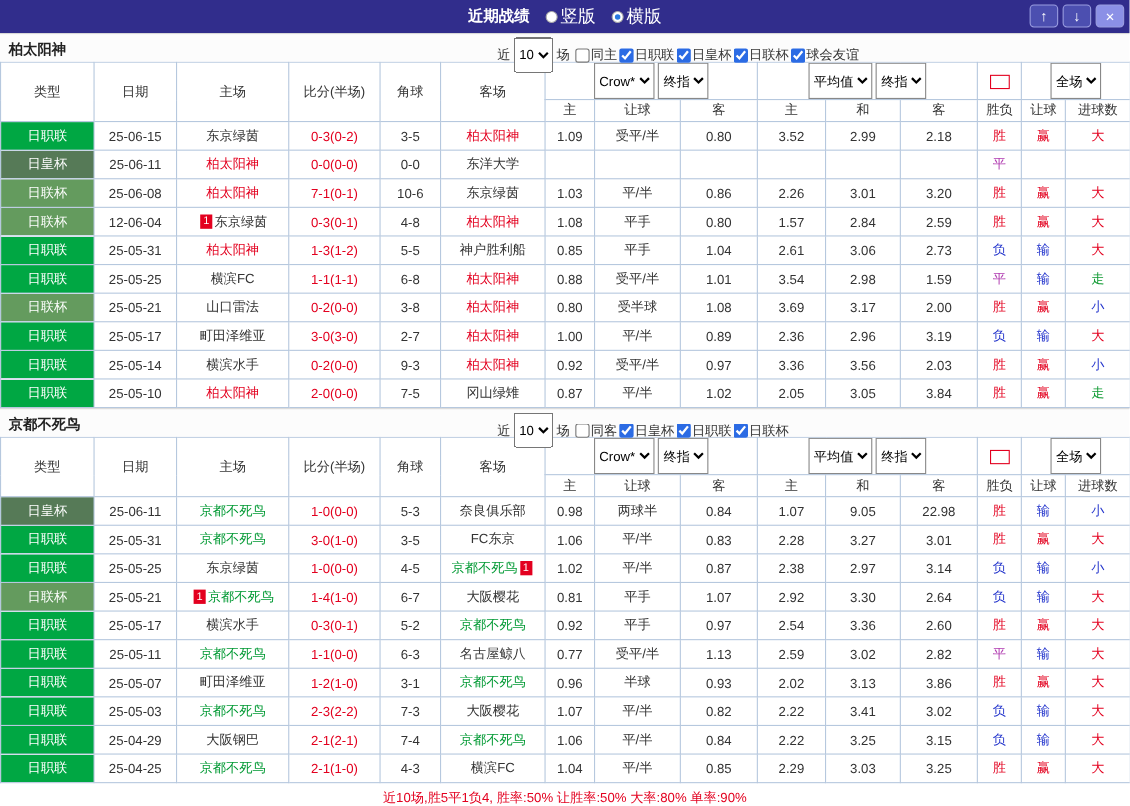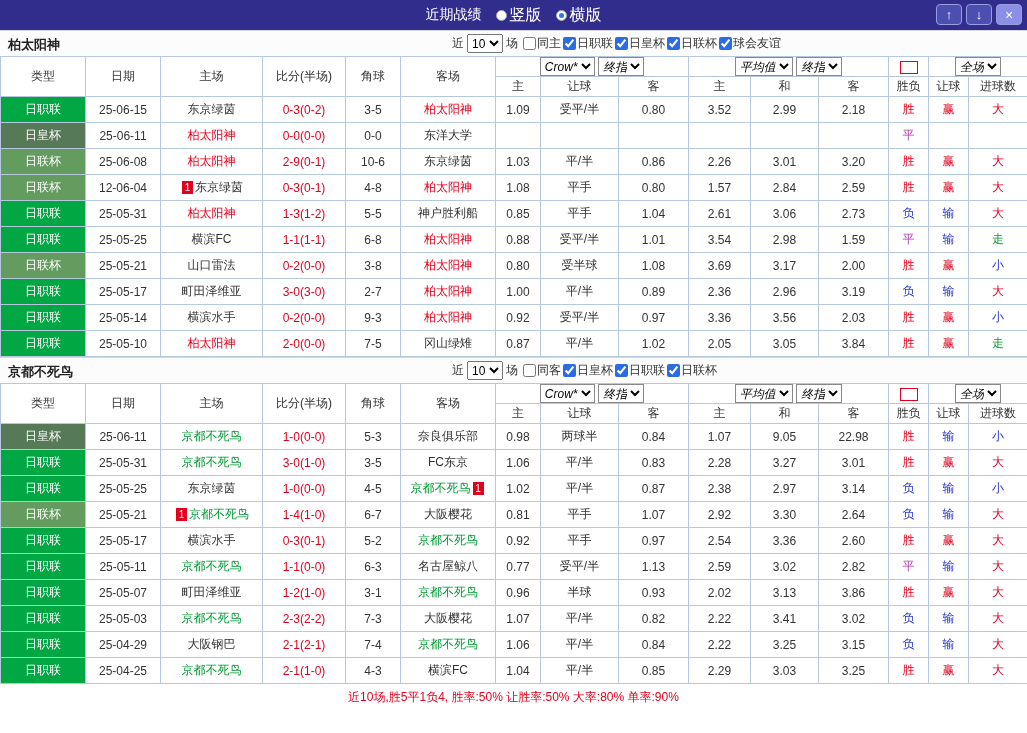--- a/index.html
+++ b/index.html
@@ -1,36 +1,36 @@
 <!DOCTYPE html>
 <html><head>
 <meta charset="utf-8">
 <style>
 *{margin:0;padding:0;box-sizing:border-box;}
 body{width:1027px;font-family:"Liberation Sans","DejaVu Sans",sans-serif;font-size:12px;color:#333;background:#fff;}
 .topbar{height:30px;background:#312d8c;display:flex;align-items:center;position:relative;color:#fff;}
 .topbar-center{margin:0 auto;display:flex;align-items:center;gap:14px;}
-.title{font-weight:normal;font-size:14px;}
+.title{font-weight:bold;font-size:14px;}
 .radio-opt{display:inline-flex;align-items:center;cursor:pointer;font-size:16px;}
 .radio{width:11px;height:11px;border-radius:50%;background:#fff;border:1px solid #aaa;display:inline-block;margin-right:3px;position:relative;}
 .radio.sel::after{content:"";position:absolute;left:2px;top:2px;right:2px;bottom:2px;border-radius:50%;background:#2a7ae0;}
 .topbar-btns{position:absolute;right:5px;top:4px;display:flex;gap:4px;}
 .nav-btn{width:26px;height:21px;border-radius:4px;background:#4c4fb0;border:1px solid #9a9de0;color:#fff;font-size:13px;line-height:1;cursor:pointer;}
 .nav-btn.close{background:#8b90e6;font-size:14px;}
 .teambar{height:26px;position:relative;background:#fcfcfc;border-top:1px solid #d8d8d8;}
 .team-name{position:absolute;left:8px;top:5px;font-weight:bold;font-size:13px;color:#222;}
 .filter{position:absolute;left:452px;top:3px;display:flex;align-items:center;gap:3px;}
-.filter select{height:19px;font-size:12px;}
+.filter select{height:32px;font-size:12px;}
 .cbs{display:inline-flex;align-items:flex-end;}
 .cb{display:inline-flex;align-items:center;margin-left:2px;cursor:pointer;}
 .cb input{width:13px;height:13px;accent-color:#2b6be4;margin-right:1px;}
 table{width:1027px;border-collapse:collapse;table-layout:fixed;}
 th,td{border:1px solid #b6c8de;text-align:center;white-space:nowrap;overflow:hidden;}
 thead th{height:20px;font-weight:normal;background:#fff;}
-thead select{height:19px;font-size:12px;border:1px solid #888;background:#fff;font-style:italic;}
+thead select{height:33px;font-size:12px;border:1px solid #888;background:#fff;}
 tbody td{height:26px;}
 .lg{color:#fff;}
 .lg-j1{background:#00a743;}
 .lg-emp{background:#567a57;}
 .lg-cup{background:#649b5e;}
 .c-red{color:#e3001f;}
 .c-blue{color:#2334cc;}
 .c-green{color:#0f9a32;}
 .c-purple{color:#b03ab0;}
 .card{display:inline-block;min-width:11px;height:13px;line-height:13px;background:#e3001f;color:#fff;font-size:10px;padding:0 1px;margin:0 2px;vertical-align:middle;}
@@ -173,21 +173,21 @@
           <td></td>
           <td></td>
           <td class="c-purple">平</td>
           <td></td>
           <td></td>
         </tr>
         <tr>
           <td class="lg lg-cup">日联杯</td>
           <td>25-06-08</td>
           <td><span style="color: rgb(227, 0, 31);">柏太阳神</span></td>
-          <td class="c-red">2-9(0-1)</td>
+          <td class="c-red">7-1(0-1)</td>
           <td>10-6</td>
           <td><span>东京绿茵</span></td>
           <td>1.03</td>
           <td>平/半</td>
           <td>0.86</td>
           <td>2.26</td>
           <td>3.01</td>
           <td>3.20</td>
           <td class="c-red">胜</td>
           <td class="c-red">赢</td>

